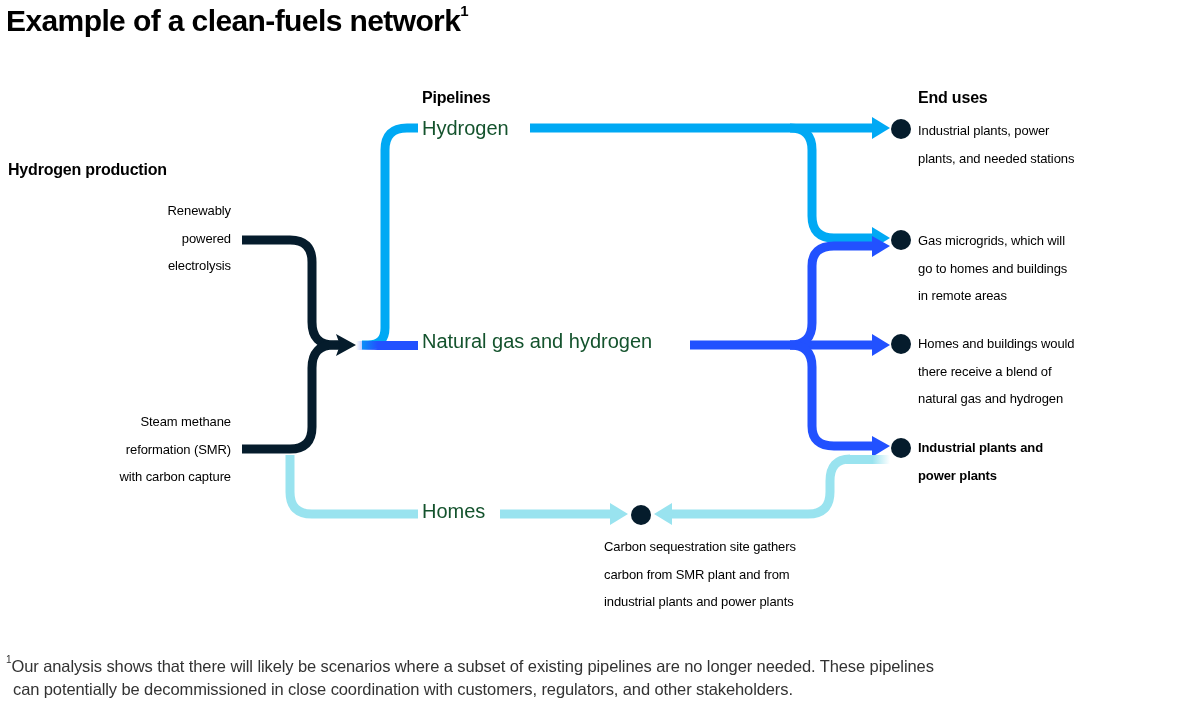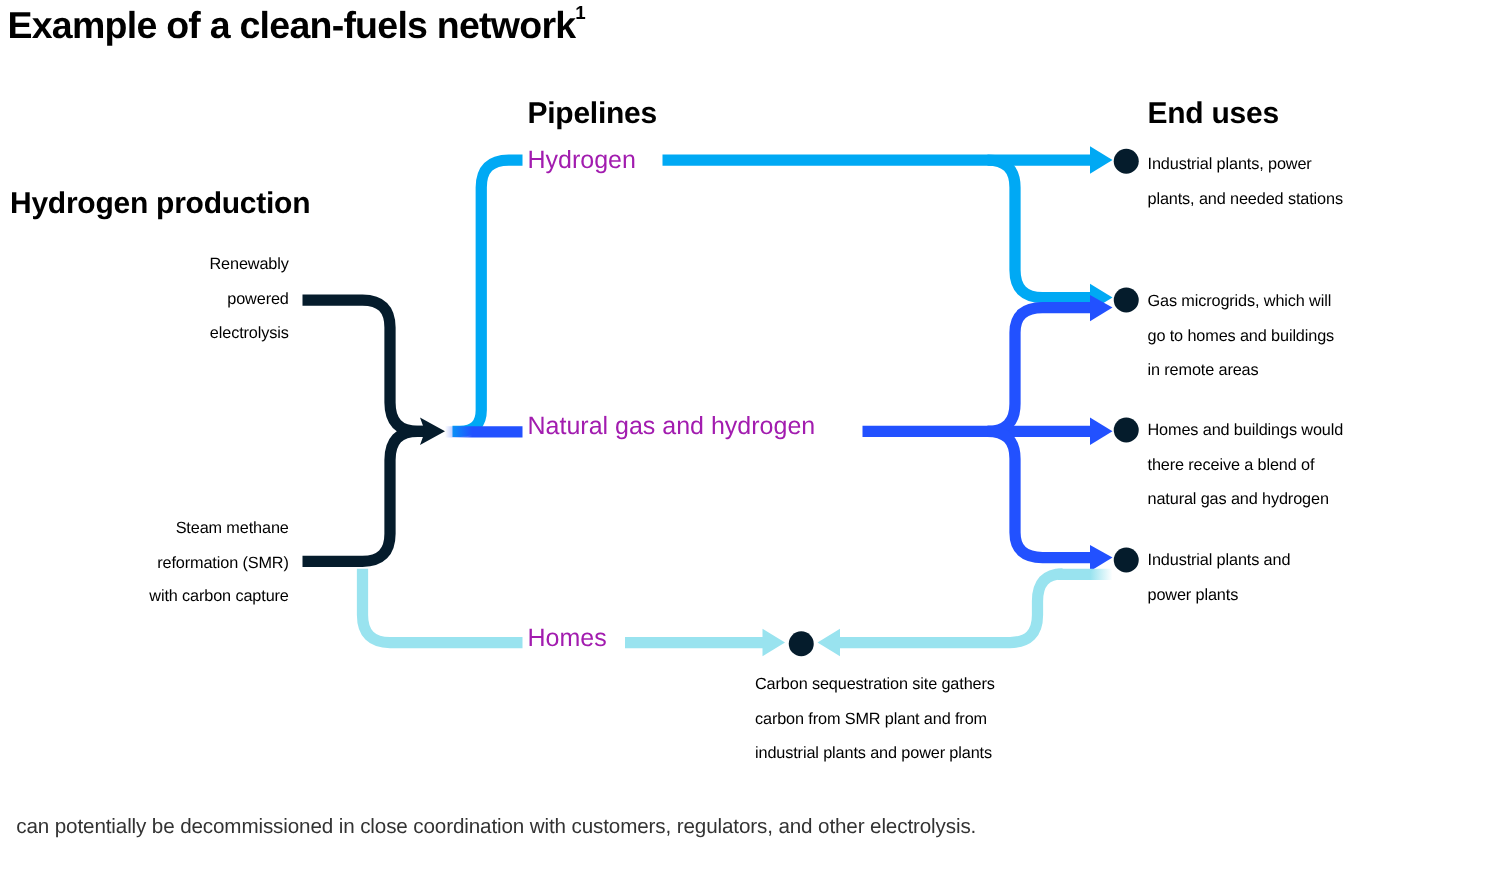--- a/index.html
+++ b/index.html
@@ -2,24 +2,24 @@
 <html><head>
 <meta charset="utf-8">
 <style>
   html, body { margin: 0; padding: 0; background: #ffffff; }
   body { width: 1200px; height: 704px; position: relative; overflow: hidden;
          font-family: "Liberation Sans", "DejaVu Sans", sans-serif; color: #000; }
   .title { position: absolute; left: 6px; top: 4px; font-size: 30px; font-weight: 700;
            letter-spacing: -0.6px; color: #000; }
   .title sup { font-size: 15px; position: relative; top: -4px; }
   svg.diagram { position: absolute; left: 0; top: 0; }
-  .hdr { position: absolute; font-size: 24px; font-weight: 700; color: #000; letter-spacing: -0.2px; }
+  .hdr { position: absolute; font-size: 16px; font-weight: 700; color: #000; letter-spacing: -0.2px; margin-top: 12px; }
   .lbl { position: absolute; font-size: 13px; color: #000; line-height: 27.5px; letter-spacing: -0.1px; }
   .right { text-align: right; }
-  .pipe-lbl { position: absolute; font-size: 20px; color: #a21caf; background: transparent; white-space: nowrap; }
+  .pipe-lbl { position: absolute; font-size: 20px; color: #14532d; background: transparent; white-space: nowrap; }
   .footnote { position: absolute; left: 6px; top: 650px; font-size: 16.5px; color: #333; line-height: 23px;
               letter-spacing: -0.1px; }
   .footnote sup { font-size: 10px; position: relative; top: -2px; }
 </style>
 </head>
 <body>
 
 <div class="title"><span>Example of a clean-fuels network</span><sup>1</sup></div>
 
 <svg class="diagram" width="1200" height="704" viewBox="0 0 1200 704">
@@ -92,26 +92,27 @@
 <div class="lbl" style="left:918px; top:227px;">
   <div>Gas microgrids, which will</div>
   <div>go to homes and buildings</div>
   <div>in remote areas</div>
 </div>
 <div class="lbl" style="left:918px; top:330px;">
   <div>Homes and buildings would</div>
   <div>there receive a blend of</div>
   <div>natural gas and hydrogen</div>
 </div>
-<div class="lbl" style="left:918px; top:434px;">
+<div class="lbl" style="left:918px; top:434px;font-weight:bold;">
   <div>Industrial plants and</div>
   <div>power plants</div>
 </div>
 
 <div class="lbl" style="left:604px; top:533px;">
   <div>Carbon sequestration site gathers</div>
   <div>carbon from SMR plant and from</div>
   <div>industrial plants and power plants</div>
 </div>
 
 <div class="footnote">
-  <div style="padding-left:7px;">can potentially be decommissioned in close coordination with customers, regulators, and other electrolysis.</div>
+  <div><sup>1</sup><span>Our analysis shows that there will likely be scenarios where a subset of existing pipelines are no longer needed. These pipelines</span></div>
+  <div style="padding-left:7px;">can potentially be decommissioned in close coordination with customers, regulators, and other stakeholders.</div>
 </div>
 
 </body></html>

